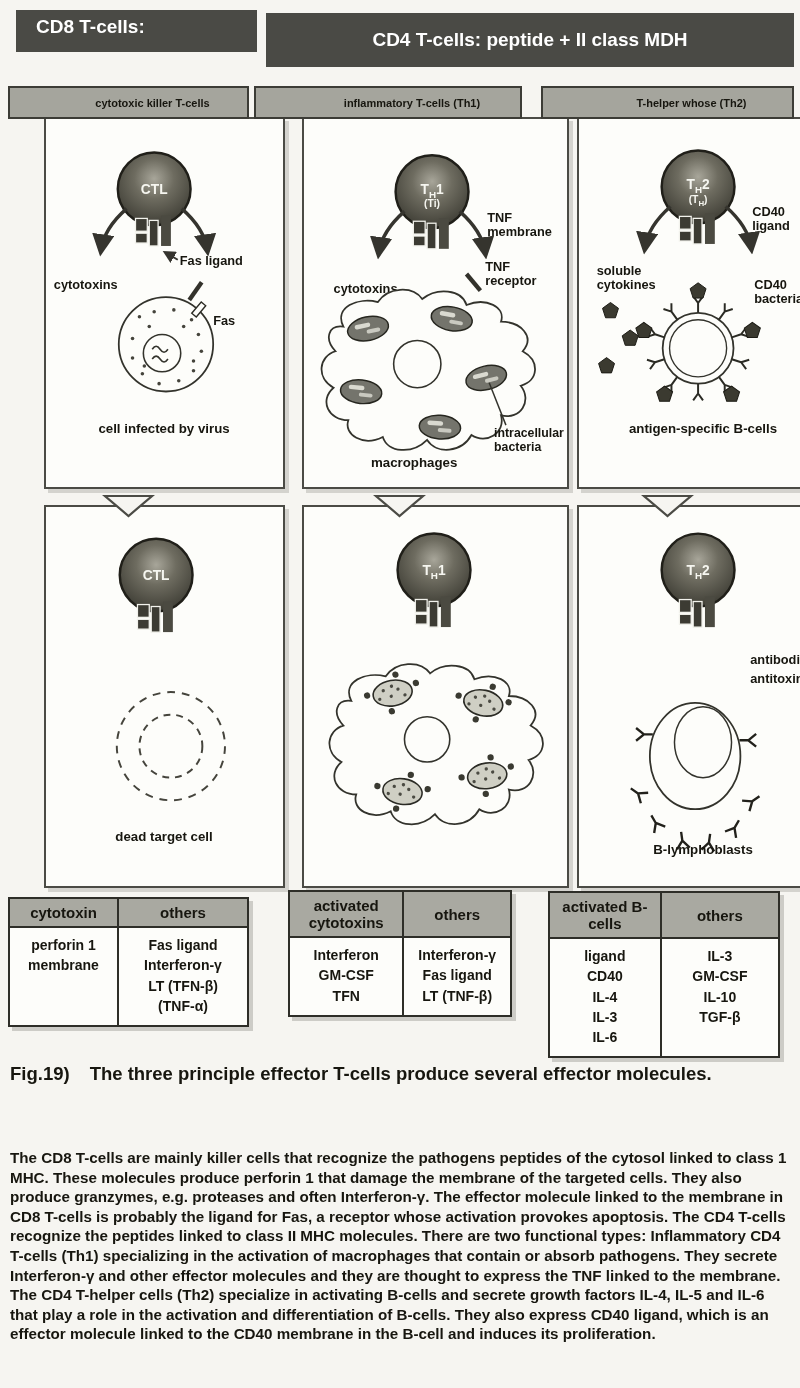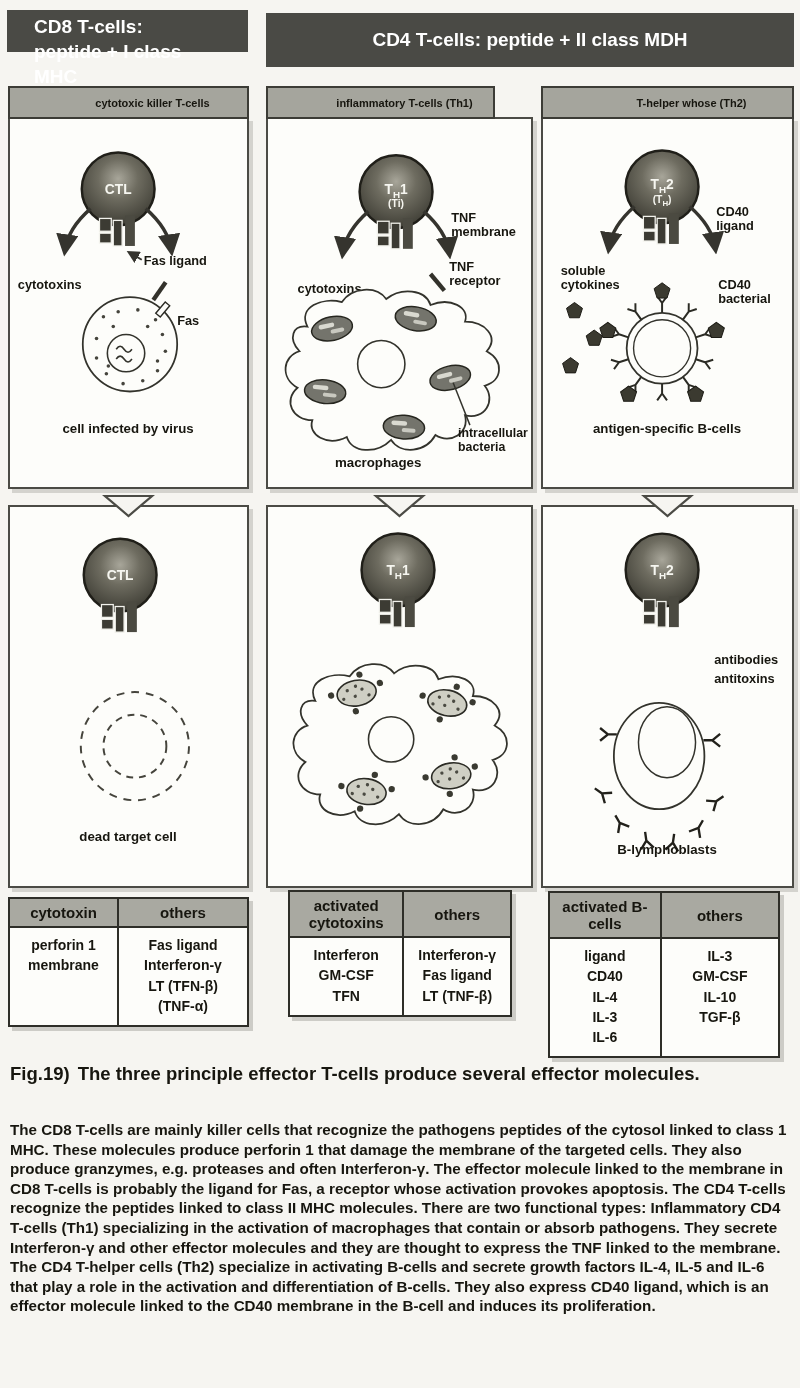--- a/index.html
+++ b/index.html
@@ -1,41 +1,41 @@
 <!DOCTYPE html>
 <html><head>
 <meta charset="utf-8">
 <style>
   *{margin:0;padding:0;box-sizing:border-box;}
   html,body{background:#d9d8d4;}
   body{font-family:"Liberation Sans",sans-serif;color:#17160f;}
   .page{position:relative;width:800px;height:1388px;margin:0 auto;background:#f6f5f1;overflow:hidden;}
   .hdr-dark{position:absolute;background:#4a4a45;color:#fff;font-weight:bold;}
-  .cd8{left:7px;top:10px;width:241px;height:42px;font-size:19px;line-height:25px;padding:4px 27px;}
+  .cd8{left:16px;top:10px;width:241px;height:42px;font-size:19px;line-height:25px;padding:4px 20px;}
   .cd4{left:266px;top:13px;width:528px;height:54px;font-size:19px;display:flex;align-items:center;justify-content:center;}
   .colhdr{position:absolute;top:86px;height:33px;background:#a5a59d;border:2px solid #3c3c36;display:flex;align-items:center;justify-content:center;font-weight:bold;font-size:11px;z-index:2;padding-left:48px;}
-  .panel{position:absolute;background:#fdfdfa;border:2px solid #4b4b45;box-shadow:4px 4px 0 rgba(110,110,104,.25);}
+  .panel{position:absolute;background:#fdfdfa;border:2px solid #4b4b45;box-shadow:4px 4px 0 rgba(110,110,104,.25);margin-left:36px;}
   .panel svg{display:block;width:100%;height:100%;}
   svg text{font-family:"Liberation Sans",sans-serif;font-weight:bold;fill:#17160f;}
   .lbl{font-size:13px;}
   .lbl-s{font-size:12.5px;}
   .cap{font-size:13.5px;}
   .cellname{font-size:14px;fill:#f6f6f0;}
   .cellsub{font-size:10.5px;fill:#f6f6f0;}
   .gaparrow{position:absolute;z-index:5;}
   .dtable{position:absolute;border:2px solid #2e2e28;background:#fdfdfa;box-shadow:4px 4px 0 rgba(110,110,104,.3);font-weight:bold;text-align:center;}
   .dt-head{display:flex;background:#a9a9a1;border-bottom:2px solid #2e2e28;font-size:15px;}
   .dt-h1{width:var(--split);border-right:2px solid #2e2e28;padding:5px 10px;display:flex;align-items:center;justify-content:center;}
   .dt-h2{flex:1;padding:5px 16px;display:flex;align-items:center;justify-content:center;}
   .dt-body{display:flex;font-size:14px;}
   .dt-c1{width:var(--split);border-right:2px solid #2e2e28;padding:7px 2px 9px;line-height:1.45;}
   .dt-c2{flex:1;padding:7px 2px 9px;line-height:1.45;}
   .fig-caption{position:absolute;font-size:18.5px;font-weight:bold;line-height:23px;}
-  .fig-caption .figlab{margin-right:8px;}
-  .bodytext{position:absolute;font-size:15.2px;font-weight:bold;line-height:19.6px;}
+  .fig-caption .figlab{margin-right:20px;}
+  .bodytext{position:absolute;font-size:15.2px;font-weight:bold;line-height:19.6px;margin-top:28px;}
 </style>
 </head>
 <body>
 
 <svg width="0" height="0" style="position:absolute" aria-hidden="true">
   <defs>
     <radialGradient id="cellgrad" cx="50%" cy="36%" r="68%">
       <stop offset="0%" stop-color="#a8a69a"></stop>
       <stop offset="40%" stop-color="#6e6c60"></stop>
       <stop offset="100%" stop-color="#3a3931"></stop>
@@ -78,30 +78,29 @@
     <g id="yab">
         <path d="M0,9 L0,0 M0,0 L-6.5,-8 M0,0 L6.5,-8" fill="none" stroke="#22211b" stroke-width="2.4"></path>
       </g>
   </defs>
 </svg>
 
 <div class="page">
 
   <div class="hdr-dark cd8">
     <div>CD8 T-cells:</div>
-    <div>peptide + I class MHC</div>
   </div>
   <div class="hdr-dark cd4">
     <span>CD4 T-cells: peptide + II class MDH</span>
   </div>
 
   <div class="colhdr" style="left:8px;width:241px">
       <span>cytotoxic killer T-cells</span>
     </div>
-  <div class="colhdr" style="left:266px;width:229px">
+  <div class="colhdr" style="left:254px;width:268px">
       <span>inflammatory T-cells (Th1)</span>
     </div>
   <div class="colhdr" style="left:541px;width:253px">
       <span>T-helper whose (Th2)</span>
     </div>
 
   <div class="panel" style="left:8px;top:117px;width:241px;height:372px">
     <svg viewBox="0 0 241 372">
       <g transform="translate(110,70)">
         <use href="#tcell"></use>

